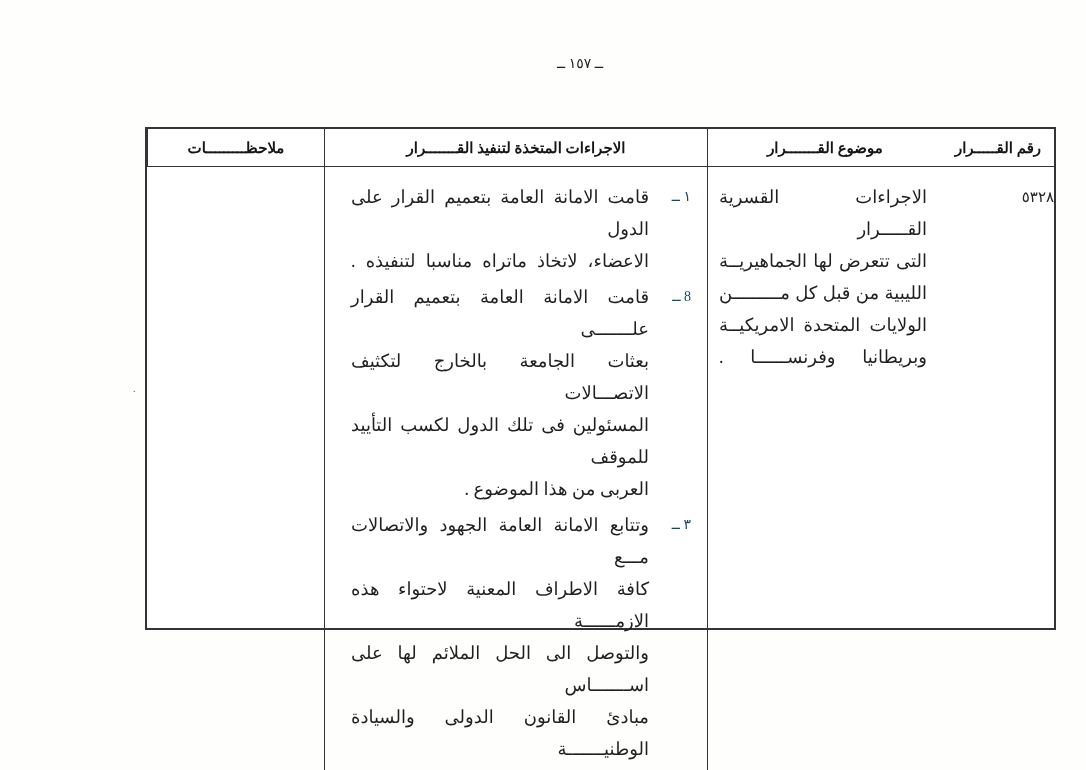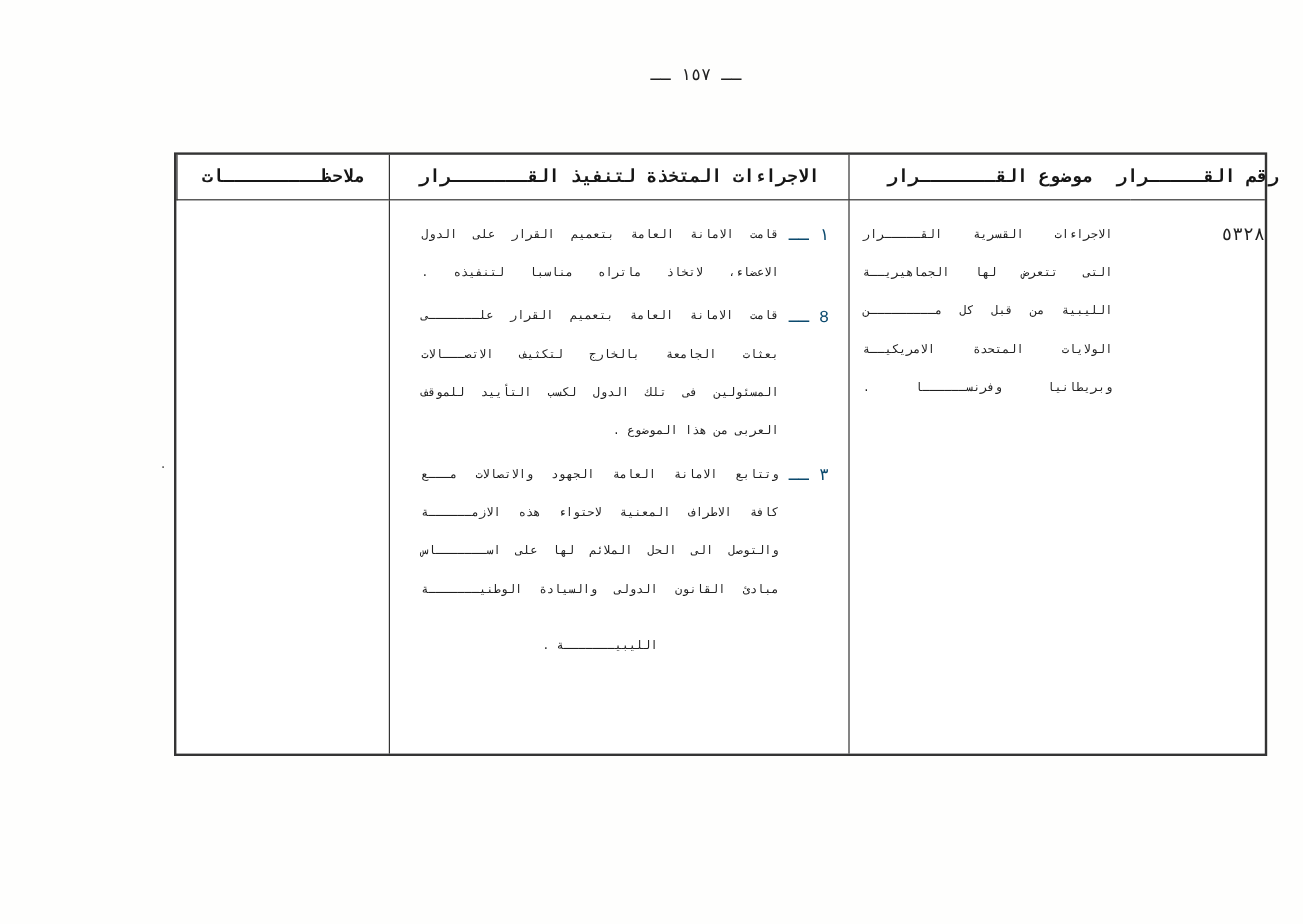--- a/index.html
+++ b/index.html
@@ -1,21 +1,21 @@
 <!DOCTYPE html>
 <html lang="ar" dir="rtl"><head>
 <meta charset="utf-8">
 <style>
   html,body{margin:0;padding:0;background:#ffffff;}
   .page{
     position:relative;
     width:1086px;height:770px;
     background:#fefefd;
     overflow:hidden;
-    font-family:Liberation Mono, monospace;
+    font-family:Liberation Serif, serif;
     color:#1c1c1c;
     direction:rtl;
   }
   .page-number{
     position:absolute;
     top:55px;left:580px;
     transform:translateX(-50%);
     font-size:14px;
     letter-spacing:3px;
     color:#222;
@@ -51,21 +51,21 @@
   }
   .cell.bod{padding-top:14px;}
   .num-cell{ text-align:right; }
   .decision-number{
     line-height:32px;font-size:15px;letter-spacing:2px;color:#222;
     padding-left:6px;
   }
   .subject-cell{ padding:14px 15px 0 11px; }
   .tline{
     line-height:32px;
-    font-size:10px;
+    font-size:18px;
     color:#1f1f1f;
     text-align:right;
   }
   .tline.just{
     text-align:justify;
     text-align-last:justify;
   }
   .tline.center{ text-align:center; text-align-last:center;margin-top:15px; }
   .actions-cell{ padding:14px 10px 0 26px; }
   .action-item{

